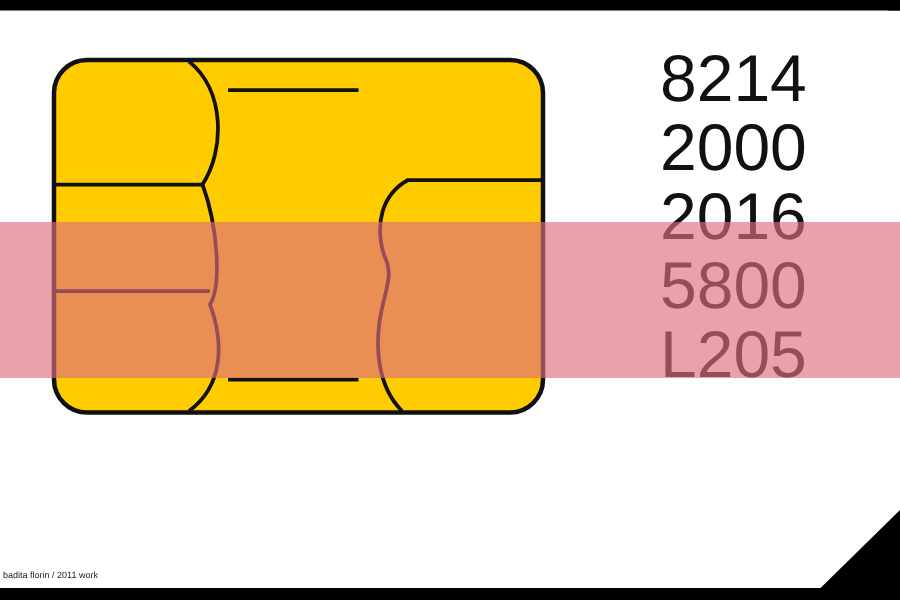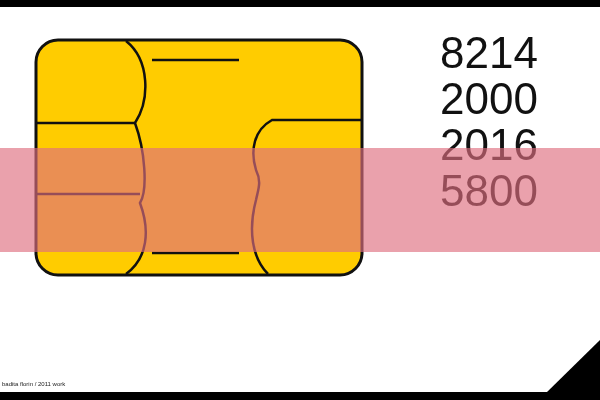--- a/index.html
+++ b/index.html
@@ -52,20 +52,21 @@
   <line x1="152" y1="253" x2="239" y2="253" stroke="#111" stroke-width="2.5"></line>
 
   <path d="M361 120 L 272 120 C 254 130, 250 150, 256 170 C 262 182, 258 190, 256 200 C 248 230, 252 258, 268 274" fill="none" stroke="#111" stroke-width="2.5"></path>
 </svg>
 
 <div class="numbers">
   <div>8214</div>
   <div>2000</div>
   <div>2016</div>
   <div>5800</div>
+  <div>L205</div>
 </div>
 
 <div class="credit">badita florin / 2011 work</div>
 
 <svg class="corner" viewBox="0 0 600 400" xmlns="http://www.w3.org/2000/svg">
   <polygon points="546,393 600,340 600,393" fill="#000"></polygon>
   <polygon points="592,7 600,7 600,0 592,0" fill="#000"></polygon>
 </svg>
 
 <div class="bottom-bar"></div>

